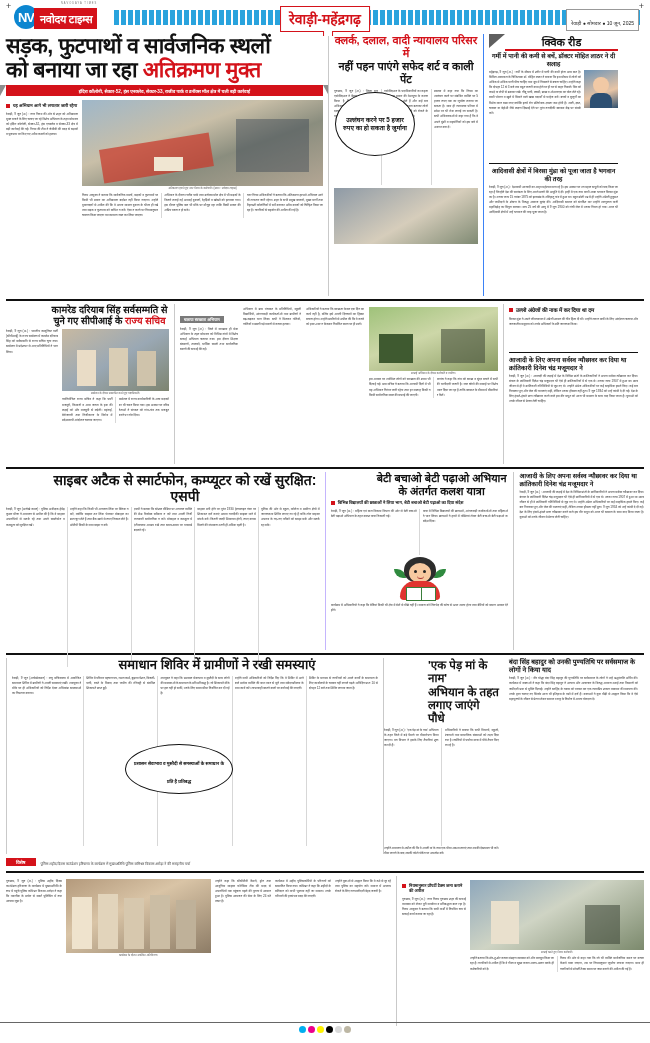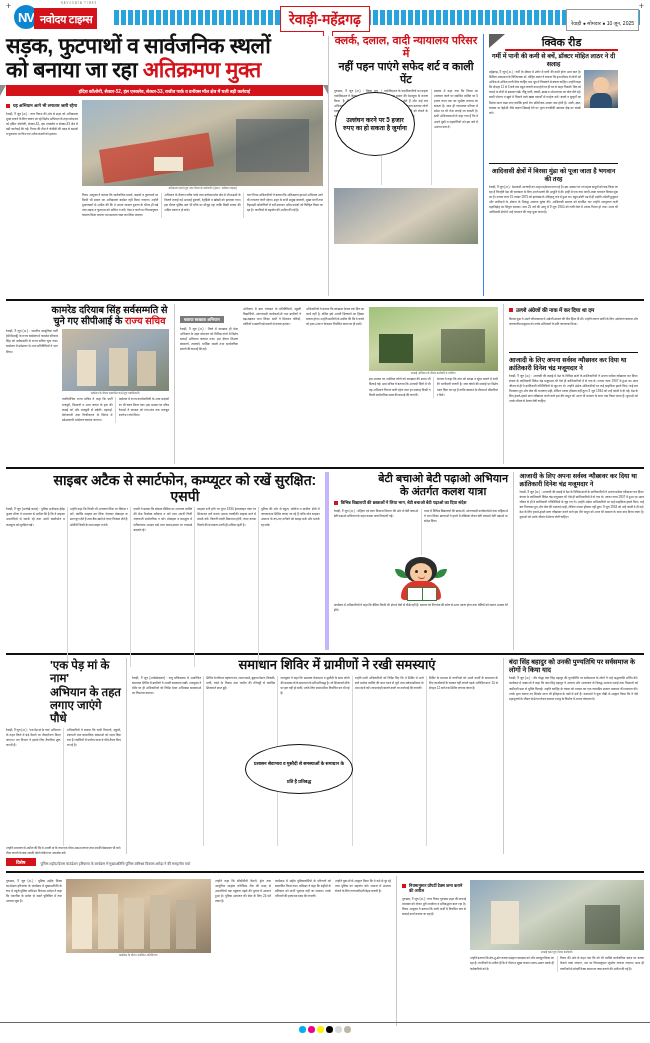--- a/index.html
+++ b/index.html
@@ -282,21 +282,21 @@
       <div class="sechead c" style="font-size:14px;">साइबर अटैक से स्मार्टफोन, कम्प्यूटर को रखें सुरक्षित: एसपी</div>
       <div class="cols5" style="margin-top:3px;height:160px;">
         <div class="copy">रेवाड़ी, 9 जून (अनोखे कथन) : पुलिस अधीक्षक हेमेंद्र कुमार मीणा ने आमजन से अपील की है कि वे साइबर अपराधियों से सतर्क रहें तथा अपने स्मार्टफोन व कम्प्यूटर को सुरक्षित रखें।</div>
         <div class="copy">उन्होंने कहा कि किसी भी अनजान लिंक पर क्लिक न करें, क्योंकि साइबर ठग लिंक भेजकर मोबाइल का डाटा चुरा लेते हैं तथा बैंक खाते से रुपए निकाल लेते हैं। ओटीपी किसी के साथ साझा न करें।</div>
         <div class="copy">एसपी ने बताया कि सोशल मीडिया पर अनजान व्यक्ति की फ्रेंड रिक्वेस्ट स्वीकार न करें तथा अपनी निजी जानकारी सार्वजनिक न करें। मोबाइल व कम्प्यूटर में एंटीवायरस अवश्य रखें तथा समय-समय पर पासवर्ड बदलते रहें।</div>
         <div class="copy">साइबर ठगी होने पर तुरंत 1930 हेल्पलाइन नंबर पर शिकायत दर्ज कराएं अथवा नजदीकी साइबर थाने में संपर्क करें। जितनी जल्दी शिकायत होगी, रुपए वापस मिलने की संभावना उतनी ही अधिक रहती है।</div>
         <div class="copy">पुलिस की ओर से स्कूल, कॉलेज व ग्रामीण क्षेत्रों में जागरूकता शिविर लगाए जा रहे हैं ताकि लोग साइबर अपराध के नए-नए तरीकों को समझ सकें और सतर्क रह सकें।</div>
       </div>
     </div>
 
-    <div style="width:196px;padding:0 5px;box-sizing:border-box;border-left:4px solid #c4b5fd;border-right:1px solid #c9c9c9;">
+    <div style="width:196px;padding:0 5px;box-sizing:border-box;border-left:1px solid #c4b5fd;border-right:1px solid #c9c9c9;">
       <div class="sechead c" style="font-size:11px;">
         <div>बेटी बचाओ बेटी पढ़ाओ अभियान</div>
         <div>के अंतर्गत कलश यात्रा</div>
       </div>
       <div class="bullet-head" style="font-size:4.3px;margin-top:3px;">विभिन्न विद्यालयों की छात्राओं ने लिया भाग, बेटी बचाओ बेटी पढ़ाओ का दिया संदेश</div>
       <div class="cols2" style="margin-top:2px;height:46px;">
         <div class="copy">रेवाड़ी, 9 जून (अ.) : महिला एवं बाल विकास विभाग की ओर से बेटी बचाओ बेटी पढ़ाओ अभियान के तहत कलश यात्रा निकाली गई।</div>
         <div class="copy">यात्रा में विभिन्न विद्यालयों की छात्राओं, आंगनवाड़ी कार्यकर्ताओं तथा महिलाओं ने भाग लिया। छात्राओं ने हाथों में तख्तियां लेकर बेटी बचाओ बेटी पढ़ाओ का संदेश दिया।</div>
       </div>
       <div class="girl">
@@ -314,47 +314,47 @@
     </div>
 
     <div style="width:134px;padding-left:5px;box-sizing:border-box;">
       <div class="qr-head" style="text-align:left;">आजादी के लिए अपना सर्वस्व न्यौछावर कर दिया था क्रांतिकारी दिनेश चंद्र मजूमदार ने</div>
       <div class="copy" style="height:160px;">रेवाड़ी, 9 जून (अ.) : आजादी की लड़ाई में देश के विभिन्न प्रांतों के क्रांतिकारियों ने अपना सर्वस्व न्यौछावर कर दिया। बंगाल के क्रांतिकारी दिनेश चंद्र मजूमदार भी ऐसे ही क्रांतिकारियों में से एक थे। उनका जन्म 1907 में हुआ था। छात्र जीवन से ही वे क्रांतिकारी गतिविधियों से जुड़ गए थे। उन्होंने अंग्रेज अधिकारियों पर कई साहसिक हमले किए। कई बार गिरफ्तार हुए और जेल की यातनाएं सहीं, लेकिन उनका हौसला नहीं टूटा। 9 जून 1934 को उन्हें फांसी दे दी गई। देश के लिए हंसते-हंसते प्राण न्यौछावर करने वाले इस वीर सपूत को आज भी सम्मान के साथ याद किया जाता है। युवाओं को उनके जीवन से प्रेरणा लेनी चाहिए।</div>
     </div>
   </div>
 
   <div style="display:flex;margin-top:3px;border-top:2px solid #111;padding-top:3px;height:196px;">
 
-    <div style="width:120px;padding-right:5px;box-sizing:border-box;">
-      <div class="sechead" style="font-size:11.6px;">
-        <div>'एक पेड़ मां के नाम'</div>
-        <div>अभियान के तहत</div>
-        <div>लगाए जाएंगे पौधे</div>
-      </div>
-      <div class="cols2" style="margin-top:3px;height:118px;">
-        <div class="copy">रेवाड़ी, 9 जून (अ.) : 'एक पेड़ मां के नाम' अभियान के तहत जिले में बड़े पैमाने पर पौधारोपण किया जाएगा। वन विभाग ने इसके लिए तैयारियां शुरू कर दी हैं।</div>
-        <div class="copy">अधिकारियों ने बताया कि सभी विभागों, स्कूलों, पंचायतों तथा सामाजिक संस्थाओं को लक्ष्य दिया गया है। नर्सरियों में पर्याप्त मात्रा में पौधे तैयार किए जा रहे हैं।</div>
-      </div>
-      <div class="copy" style="height:28px;">उन्होंने आमजन से अपील की कि वे अपनी मां के नाम एक पौधा अवश्य लगाएं तथा उसकी देखभाल भी करें। पौधा लगाने के बाद उसकी फोटो पोर्टल पर अपलोड करें।</div>
-    </div>
-
     <div style="width:378px;padding:0 5px;box-sizing:border-box;border-left:1px solid #c9c9c9;border-right:1px solid #c9c9c9;position:relative;">
       <div class="sechead c" style="font-size:13px;">समाधान शिविर में ग्रामीणों ने रखी समस्याएं</div>
       <div class="cols5" style="margin-top:3px;height:170px;">
         <div class="copy">रेवाड़ी, 9 जून (अनोखेकथन) : लघु सचिवालय में आयोजित समाधान शिविर में ग्रामीणों ने अपनी समस्याएं रखीं। उपायुक्त ने मौके पर ही अधिकारियों को निर्देश देकर अधिकांश समस्याओं का निपटारा कराया।</div>
         <div class="copy">शिविर में परिवार पहचान पत्र, राशन कार्ड, बुढ़ापा पेंशन, बिजली-पानी, रास्ते के विवाद तथा जमीन की रजिस्ट्री से संबंधित शिकायतें प्राप्त हुईं।</div>
         <div class="copy">उपायुक्त ने कहा कि प्रशासन सेवाभाव व मुस्तैदी के साथ लोगों की समस्याओं के समाधान के प्रति प्रतिबद्ध है। जो शिकायतें मौके पर हल नहीं हो सकीं, उनके लिए समय सीमा निर्धारित कर दी गई है।</div>
         <div class="copy">उन्होंने सभी अधिकारियों को निर्देश दिए कि वे शिविर में आने वाले प्रत्येक व्यक्ति की बात ध्यान से सुनें तथा संवेदनशीलता के साथ कार्य करें। लापरवाही बरतने वालों पर कार्रवाई की जाएगी।</div>
         <div class="copy">शिविर के माध्यम से नागरिकों को अपने कार्यों के समाधान के लिए कार्यालयों के चक्कर नहीं लगाने पड़ते। प्रतिदिन प्रात: 10 से दोपहर 12 बजे तक शिविर लगाया जाता है।</div>
       </div>
       <div class="note-circle" style="position:absolute;left:118px;top:86px;width:92px;background:#fff;">
         <span>प्रशासन सेवाभाव व मुस्तैदी से समस्याओं के समाधान के प्रति है प्रतिबद्ध</span>
       </div>
     </div>
 
+    <div style="width:120px;padding-right:5px;box-sizing:border-box;">
+      <div class="sechead" style="font-size:11.6px;">
+        <div>'एक पेड़ मां के नाम'</div>
+        <div>अभियान के तहत</div>
+        <div>लगाए जाएंगे पौधे</div>
+      </div>
+      <div class="cols2" style="margin-top:3px;height:118px;">
+        <div class="copy">रेवाड़ी, 9 जून (अ.) : 'एक पेड़ मां के नाम' अभियान के तहत जिले में बड़े पैमाने पर पौधारोपण किया जाएगा। वन विभाग ने इसके लिए तैयारियां शुरू कर दी हैं।</div>
+        <div class="copy">अधिकारियों ने बताया कि सभी विभागों, स्कूलों, पंचायतों तथा सामाजिक संस्थाओं को लक्ष्य दिया गया है। नर्सरियों में पर्याप्त मात्रा में पौधे तैयार किए जा रहे हैं।</div>
+      </div>
+      <div class="copy" style="height:28px;">उन्होंने आमजन से अपील की कि वे अपनी मां के नाम एक पौधा अवश्य लगाएं तथा उसकी देखभाल भी करें। पौधा लगाने के बाद उसकी फोटो पोर्टल पर अपलोड करें।</div>
+    </div>
+
     <div style="width:134px;padding-left:5px;box-sizing:border-box;">
       <div class="qr-head" style="text-align:left;font-size:6.6px;">बंदा सिंह बहादुर को उनकी पुण्यतिथि पर सर्वसमाज के लोगों ने किया याद</div>
       <div class="copy" style="height:172px;">रेवाड़ी, 9 जून (अ.) : वीर योद्धा बंदा सिंह बहादुर की पुण्यतिथि पर सर्वसमाज के लोगों ने उन्हें श्रद्धांजलि अर्पित की। कार्यक्रम में वक्ताओं ने कहा कि बंदा सिंह बहादुर ने अन्याय और अत्याचार के विरुद्ध आवाज उठाई तथा किसानों को जमींदारी प्रथा से मुक्ति दिलाई। उन्होंने सरहिंद के नवाब को परास्त कर एक न्यायप्रिय शासन व्यवस्था की स्थापना की। उनके द्वारा चलाए गए सिक्के आज भी इतिहास के पन्नों में दर्ज हैं। वक्ताओं ने युवा पीढ़ी से आह्वान किया कि वे ऐसे महापुरुषों के जीवन से प्रेरणा लेकर समाज व राष्ट्र के निर्माण में अपना योगदान दें।</div>
     </div>
   </div>
 
   <div style="display:flex;align-items:center;gap:5px;margin-top:4px;">
     <span class="tag" style="font-size:4.6px;padding:1px 10px;">विशेष</span>
     <span style="font-size:3.6px;color:#333;flex:1;">पुलिस शहीद दिवस फाउंडेशन हरियाणा के कार्यक्रम में मुख्यअतिथि पुलिस कमिश्नर विकास अरोड़ा ने की सराहनीय चर्चा</span>
   </div>

